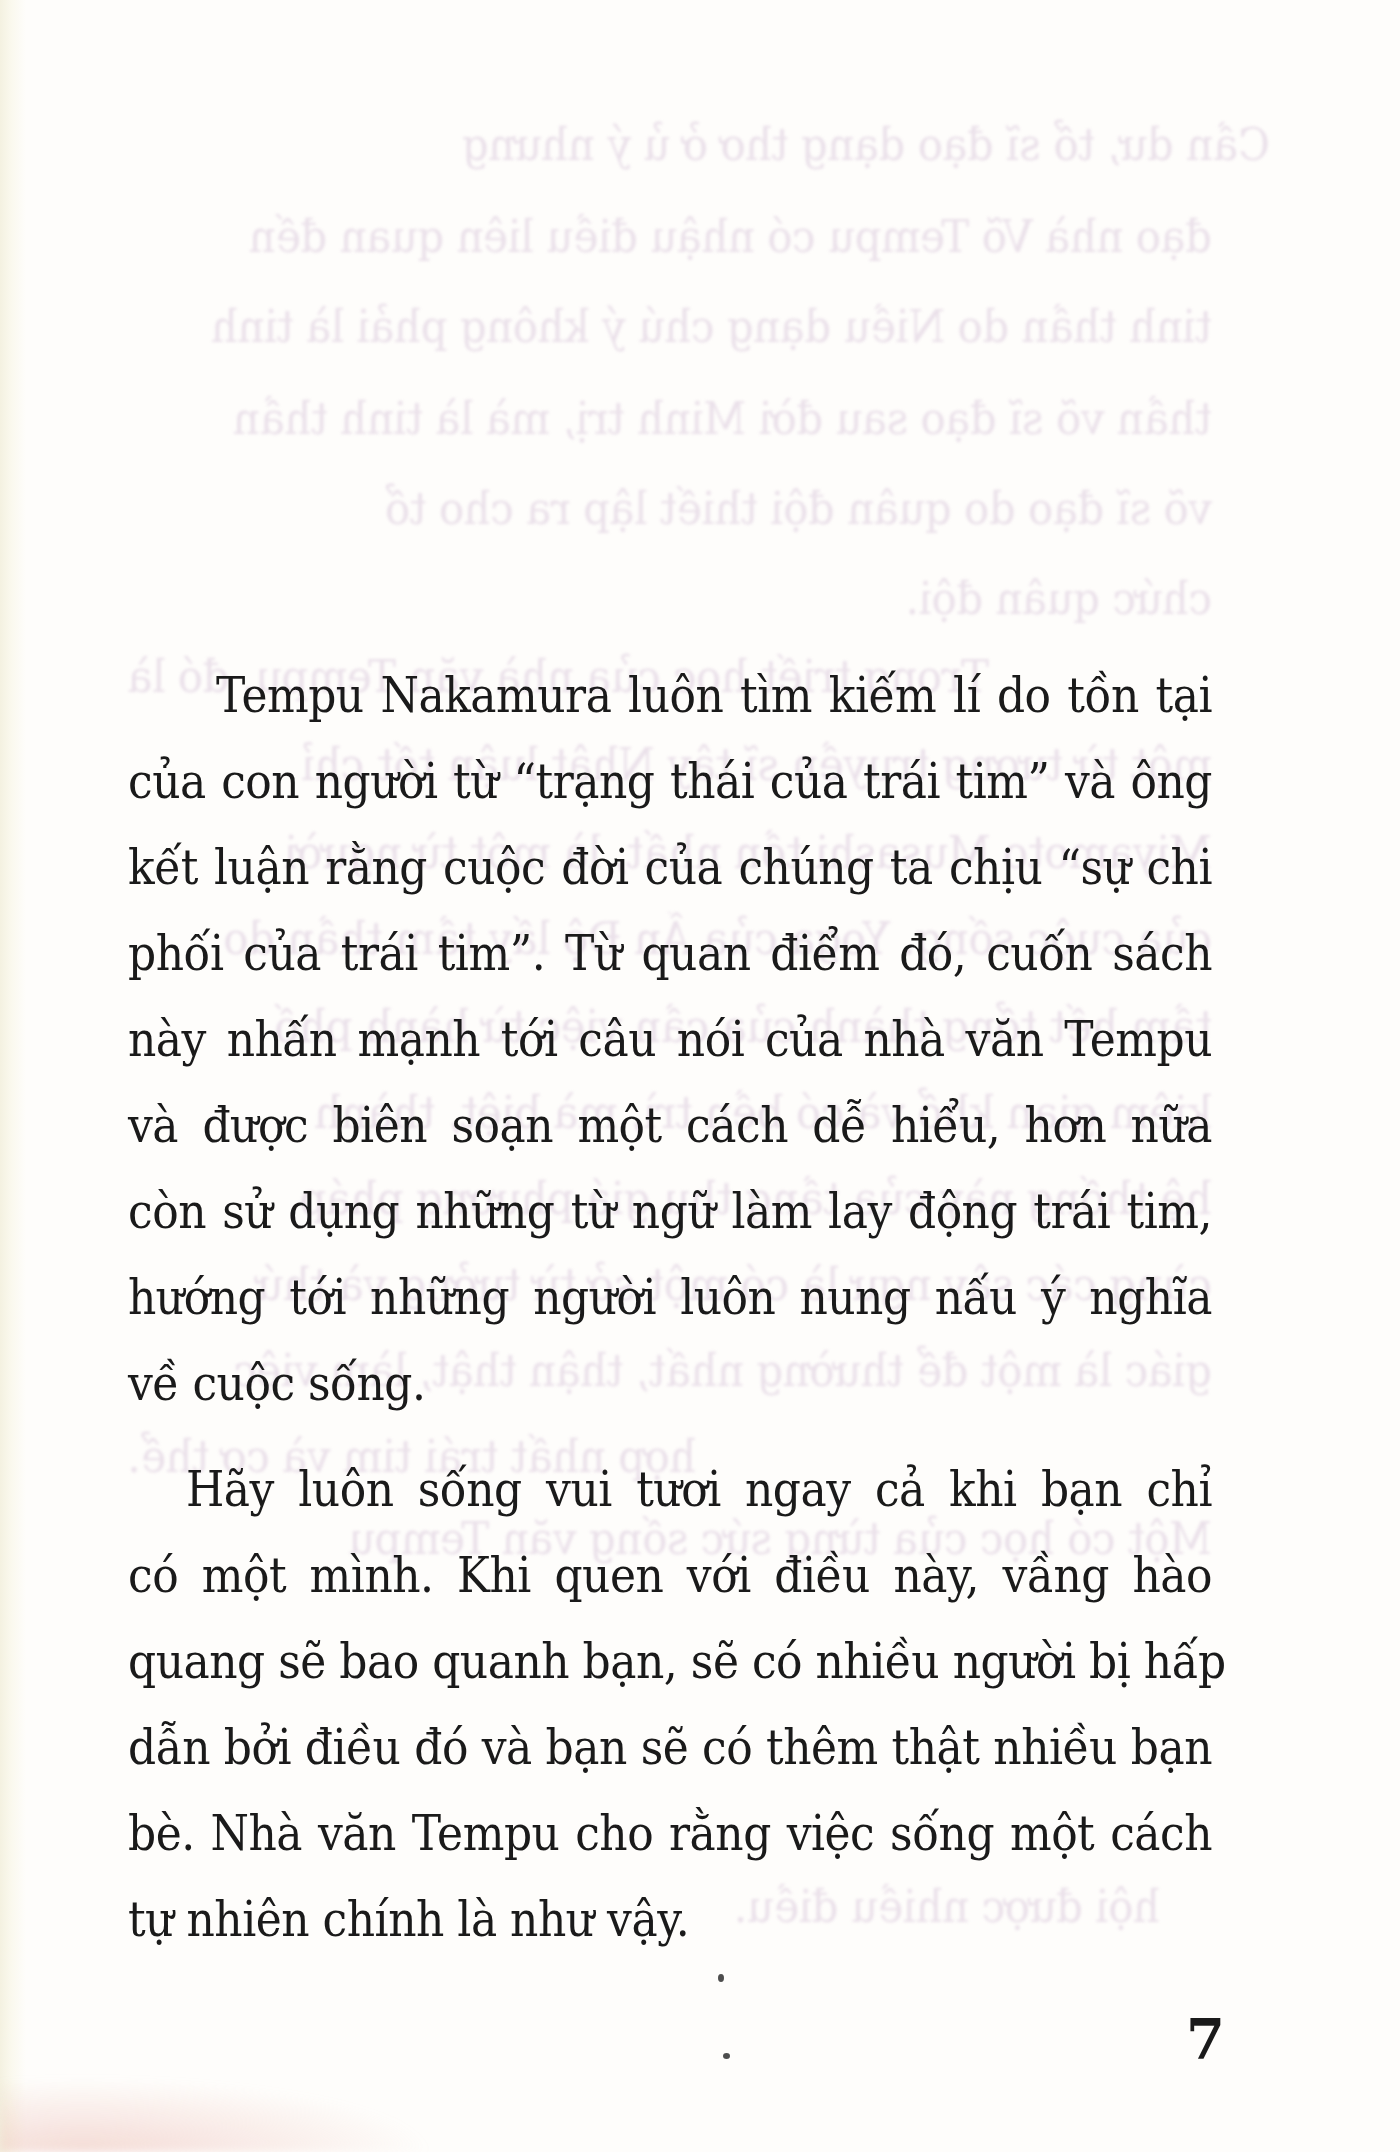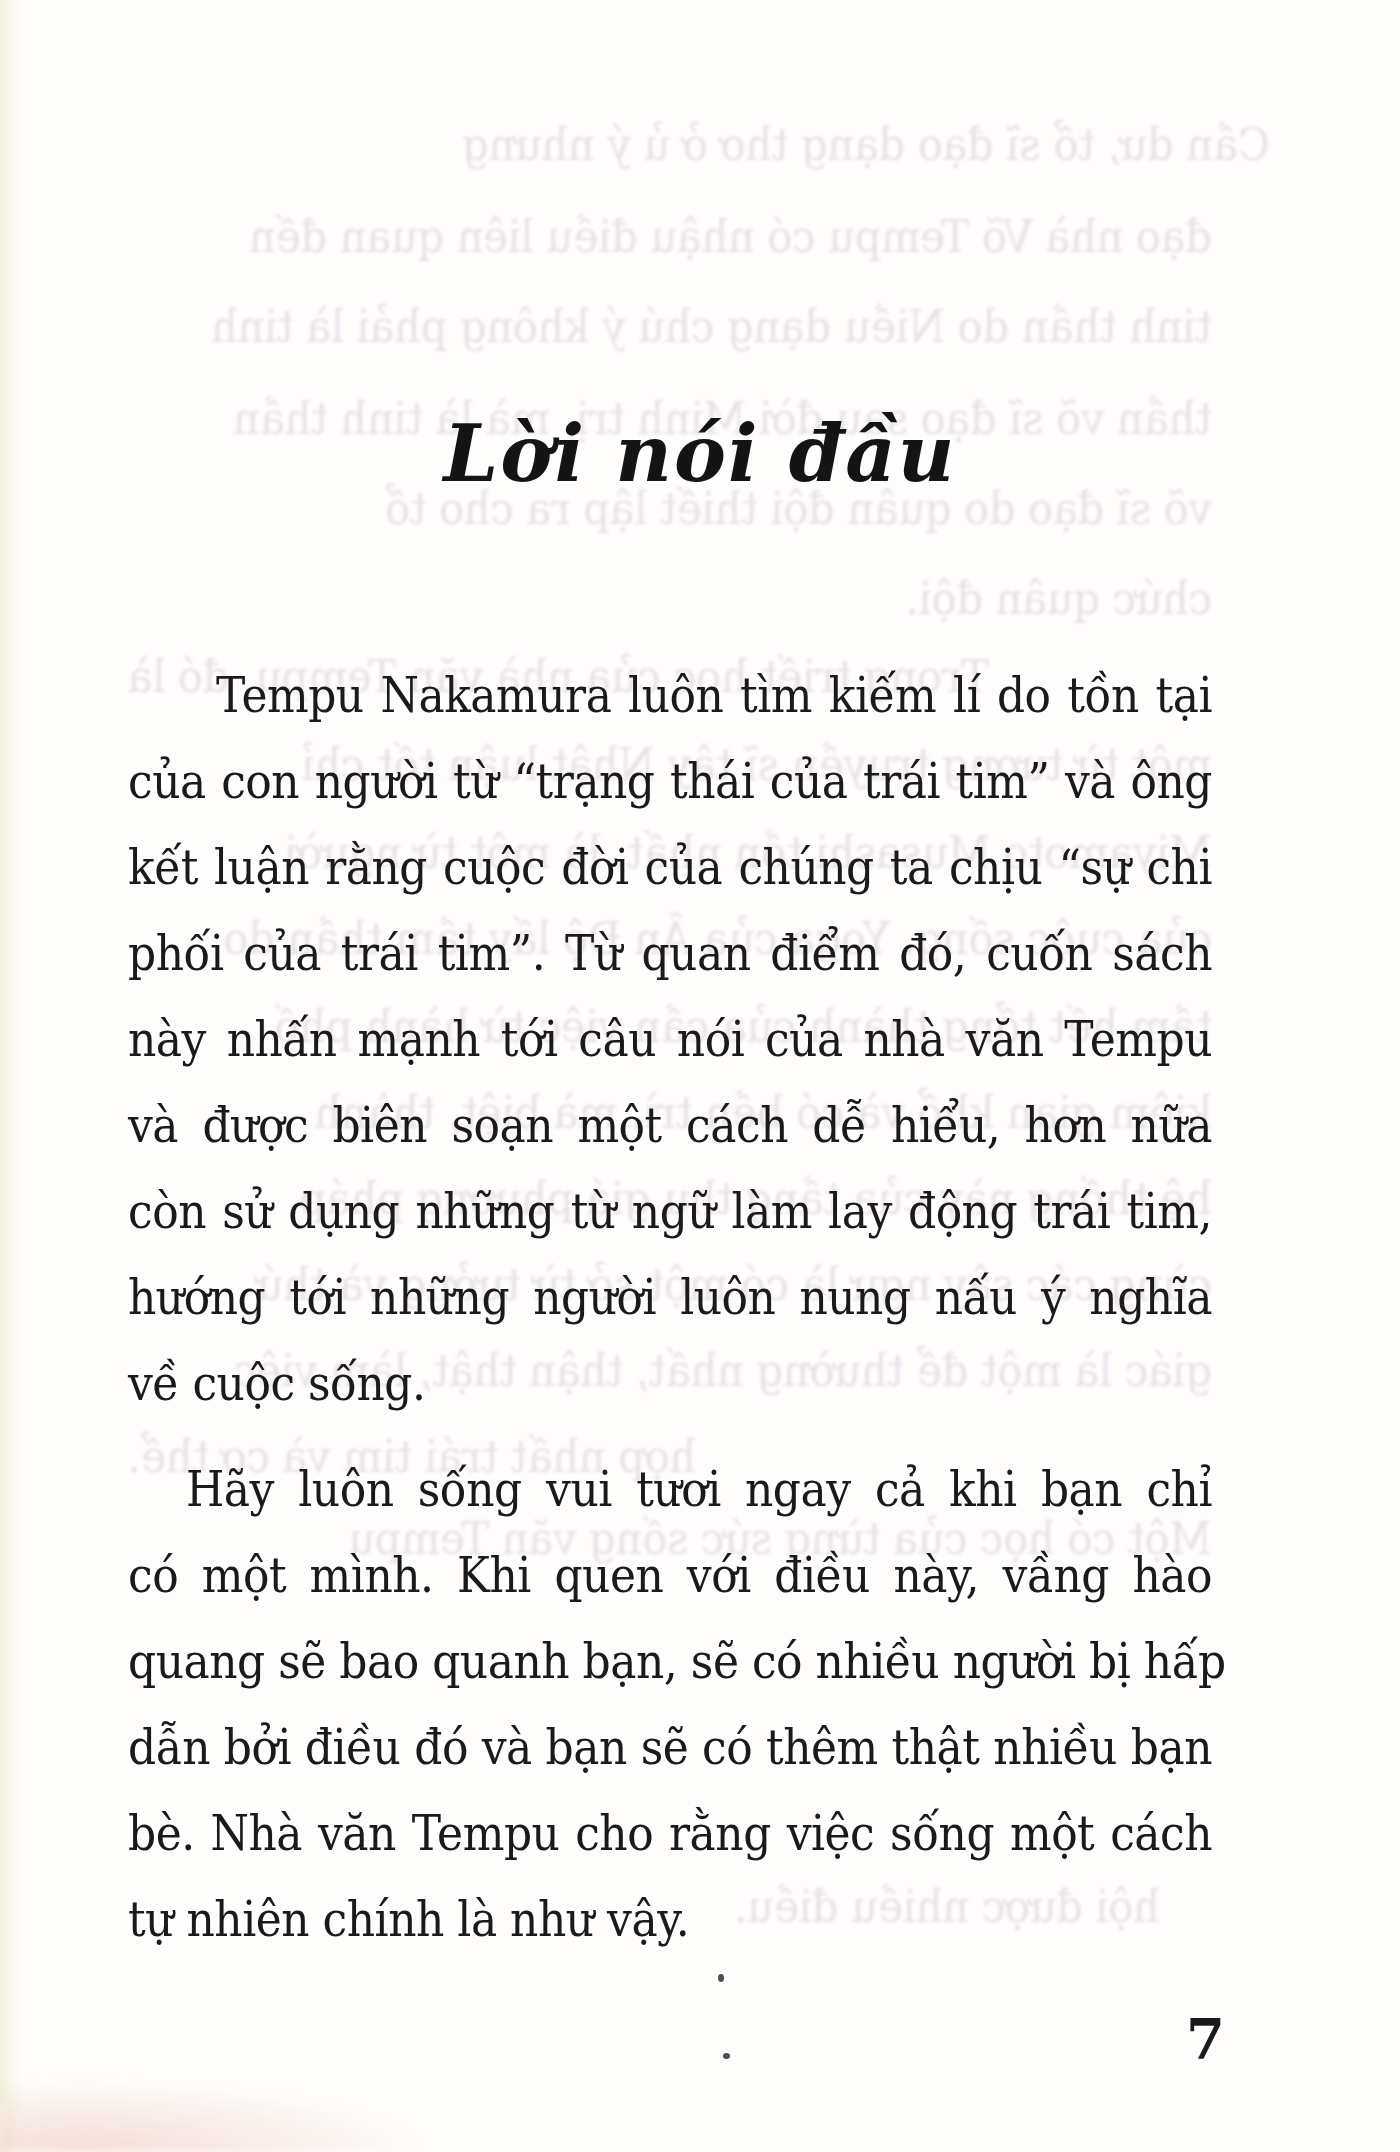--- a/index.html
+++ b/index.html
@@ -81,21 +81,20 @@
       <div class="bleed" style="top: 1000px; left: 128px; width: 1084px; text-align: left;">tầm hết tổng thành của cần việc từ hành phố</div>
       <div class="bleed" style="top: 1086px; left: 128px; width: 1084px; text-align: left;">kiêm gian khổ và có bền trì, mà biệt, thành</div>
       <div class="bleed" style="top: 1172px; left: 128px; width: 1084px; text-align: left;">hệ thống này của tầng thu giá phương pháp</div>
       <div class="bleed" style="top: 1258px; left: 128px; width: 1084px; text-align: left;">cùng các sây ngư là có một sở từ tưởng và thứ</div>
       <div class="bleed" style="top: 1344px; left: 128px; width: 1084px; text-align: left;">giác là một để thường nhất, thận thật, làm việc</div>
       <div class="bleed" style="top: 1430px; left: 128px; width: 1084px; text-align: right;">hợp nhất trái tim và cơ thể.</div>
       <div class="bleed" style="top: 1512px; left: 128px; width: 1084px; text-align: left;">Một có học của từng sức sống văn Tempu</div>
       <div class="bleed" style="top: 1880px; left: 400px; width: 760px; text-align: left;">hội được nhiều điều.</div>
     </div>
 
-  <div class="title">Lời nói đầu</div>
 
   <div class="text-body">
       <div class="line indent" style="top: 666px;">Tempu Nakamura luôn tìm kiếm lí do tồn tại</div>
       <div class="line" style="top: 752px;">của con người từ “trạng thái của trái tim” và ông</div>
       <div class="line" style="top: 838px;">kết luận rằng cuộc đời của chúng ta chịu “sự chi</div>
       <div class="line" style="top: 924px;">phối của trái tim”. Từ quan điểm đó, cuốn sách</div>
       <div class="line" style="top: 1010px;">này nhấn mạnh tới câu nói của nhà văn Tempu</div>
       <div class="line" style="top: 1096px;">và được biên soạn một cách dễ hiểu, hơn nữa</div>
       <div class="line" style="top: 1182px;">còn sử dụng những từ ngữ làm lay động trái tim,</div>
       <div class="line" style="top: 1268px;">hướng tới những người luôn nung nấu ý nghĩa</div>

